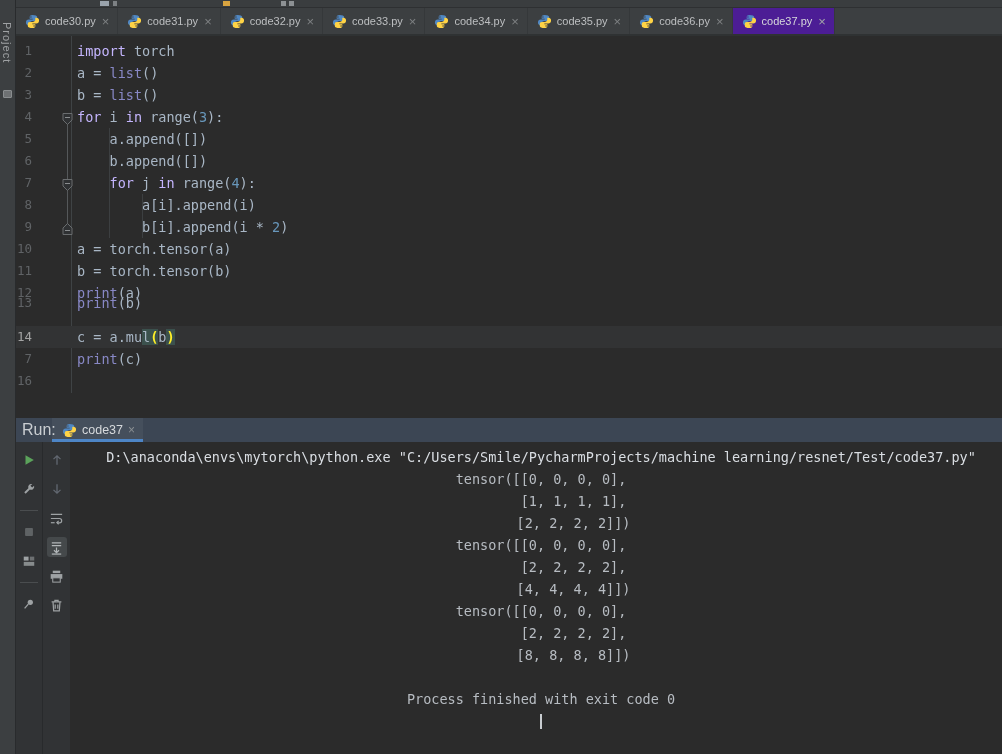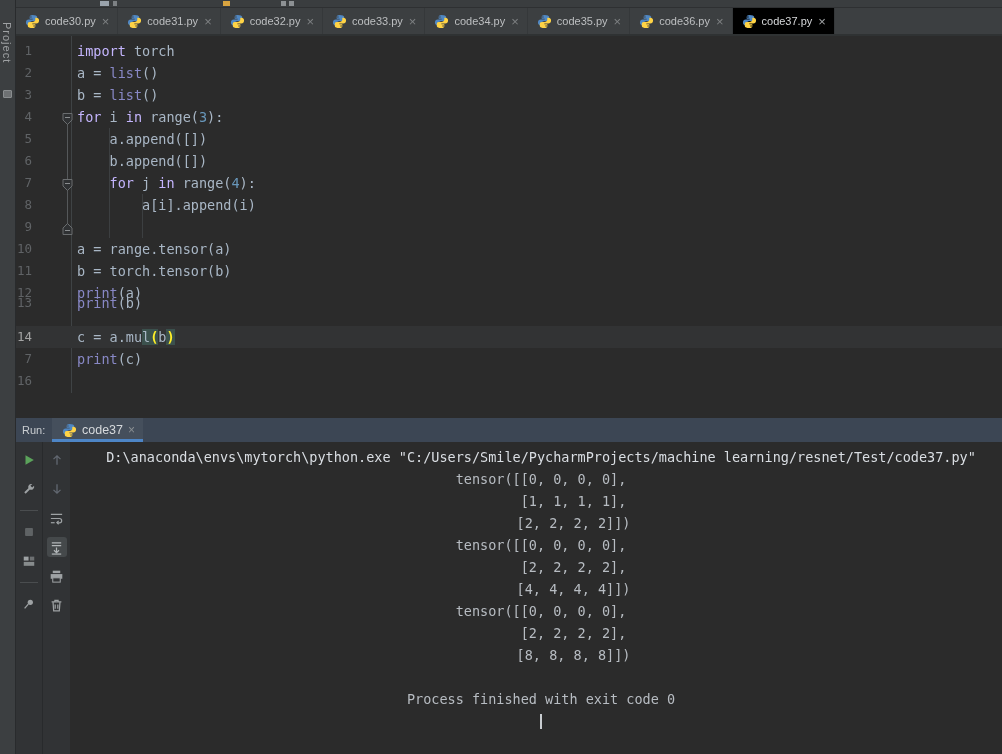--- a/index.html
+++ b/index.html
@@ -21,21 +21,21 @@
     background:#3a3d3f; border-bottom:1px solid #2e3032; }
   .speck { position:absolute; top:1px; height:5px; }
   
   .tab-bar { position:absolute; left:16px; top:8px; right:0; height:28px;
     background:#3c3f41; display:flex; align-items:flex-start;
     border-bottom:2px solid #2f3233; }
   .etab { height:26px; display:flex; align-items:center; gap:5px; padding:0 7px 0 9px;
     border-right:1px solid #35383a; cursor:default; }
   .etab .lbl { font-size:11px; color:#bdbfc1; }
   .etab .x { font-size:13px; color:#7e8183; line-height:1; padding:0 1px; }
-  .etab.active { background:#000000; }
+  .etab.active { background:#4c1d95; }
   .etab.active .lbl { color:#d6d8da; }
   .etab.active .x { color:#a3a6a8; }
   .pyico { width:15px; height:15px; flex:0 0 auto; }
   
   .editor { position:absolute; left:16px; top:36px; right:0; height:382px;
     background:#2b2b2b; font-family:"DejaVu Sans Mono",monospace; font-size:13.5px; }
   .gutter-border { position:absolute; left:55px; top:0; width:1px; height:357px; background:#3f4345; }
   .crow { position:absolute; left:0; right:0; height:22px; line-height:22px; white-space:pre; }
   .crow.current { background:#323334; }
   .ln { position:absolute; left:1px; width:15px; text-align:right;
@@ -47,21 +47,21 @@
   .num { color:#6897bb; }
   .pl { color:#a9b7c6; }
   .brc { color:#ffef28; background:#3b514d; font-weight:bold; }
   .hlg { background:#3b514d; }
   .fold { position:absolute; left:46px; top:4px; width:11px; height:14px; }
   .indent-guide { position:absolute; width:1px; background:#3c3f41; }
   .fold-line { position:absolute; left:51px; width:1px; background:#55585a; }
   
   .run-header { position:absolute; left:16px; top:418px; right:0; height:24px;
     background:#3c4654; display:flex; align-items:center; }
-  .run-label { font-size:11px; color:#c9cdd1; padding-left:6px; width:36px; }
+  .run-label { font-size:16px; color:#c9cdd1; padding-left:6px; width:36px; }
   .rtab { position:relative; height:24px; display:flex; align-items:center; gap:5px;
     padding:0 8px 0 10px; background:rgba(255,255,255,0.05); }
   .rtab .lbl { font-size:12.5px; color:#d6d9dc; }
   .rtab .x { font-size:12px; color:#8a8f93; }
   .rtab .underline { position:absolute; left:0; right:0; bottom:0; height:3px; background:#4d85c6; }
   .run-body { position:absolute; left:16px; top:442px; right:0; bottom:0;text-align:center; }
   .tbcol { position:absolute; top:0; bottom:0; background:#313335; display:flex;
     flex-direction:column; align-items:center; }
   .tb1 { left:0; width:26px; padding-top:8px; }
   .tb2 { left:26px; width:28px; border-left:1px solid #282a2c; padding-top:8px; }
@@ -177,22 +177,22 @@
       <div class="crow" style="top: 92px;"><span class="ln">5</span><span class="codetxt"><span class="pl">    a.append([])</span></span></div>
       <div class="crow" style="top: 114px;"><span class="ln">6</span><span class="codetxt"><span class="pl">    b.append([])</span></span></div>
       <div class="crow" style="top: 136px;"><span class="ln">7</span><span class="fold"><svg width="11" height="14" viewBox="0 0 11 14">
             <path d="M1 1.5h9V8L5.5 12.5 1 8z" fill="#2f3133" stroke="#6a6d6f"></path>
             <path d="M3 5.5h5" stroke="#8a8d8f"></path>
           </svg></span><span class="codetxt"><span class="pl">    </span><span class="kw">for</span><span class="pl"> j </span><span class="kw">in</span><span class="pl"> range(</span><span class="num">4</span><span class="pl">):</span></span></div>
       <div class="crow" style="top: 158px;"><span class="ln">8</span><span class="codetxt"><span class="pl">        a[i].append(i)</span></span></div>
       <div class="crow" style="top: 180px;"><span class="ln">9</span><span class="fold"><svg width="11" height="14" viewBox="0 0 11 14">
             <path d="M1 12.5h9V6L5.5 1.5 1 6z" fill="#2f3133" stroke="#6a6d6f"></path>
             <path d="M3 8.5h5" stroke="#8a8d8f"></path>
-          </svg></span></div>
-      <div class="crow" style="top: 202px;"><span class="ln">10</span><span class="codetxt"><span class="pl">a = range.tensor(a)</span></span></div>
+          </svg></span><span class="codetxt"><span class="pl">        b[i].append(i * </span><span class="num">2</span><span class="pl">)</span></span></div>
+      <div class="crow" style="top: 202px;"><span class="ln">10</span><span class="codetxt"><span class="pl">a = torch.tensor(a)</span></span></div>
       <div class="crow" style="top: 224px;"><span class="ln">11</span><span class="codetxt"><span class="pl">b = torch.tensor(b)</span></span></div>
       <div class="crow" style="top: 246px;"><span class="ln">12</span><span class="codetxt"><span class="bi">print</span><span class="pl">(a)</span></span></div>
       <div class="crow" style="top: 256px;"><span class="ln">13</span><span class="codetxt"><span class="bi">print</span><span class="pl">(b)</span></span></div>
       <div class="crow current" style="top: 290px;"><span class="ln">14</span><span class="codetxt"><span class="pl">c = a.mu</span><span class="hlg">l</span><span class="brc">(</span><span class="pl">b</span><span class="brc">)</span></span></div>
       <div class="crow" style="top: 312px;"><span class="ln">7</span><span class="codetxt"><span class="bi">print</span><span class="pl">(c)</span></span></div>
       <div class="crow" style="top: 334px;"><span class="ln">16</span><span class="codetxt"></span></div>
     </div>
 
   <div class="run-header">
     <div class="run-label">Run:</div>

